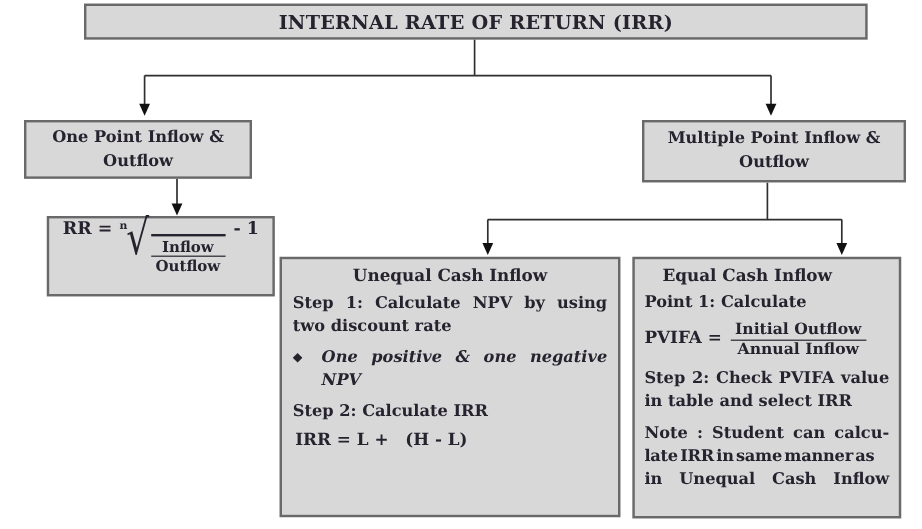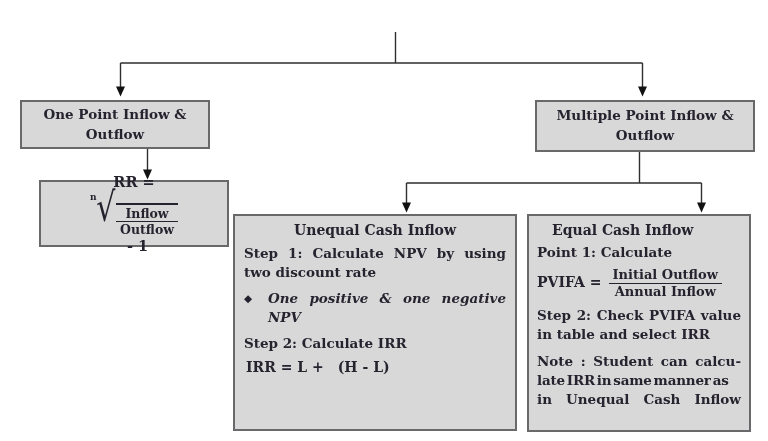--- a/index.html
+++ b/index.html
@@ -23,21 +23,21 @@
     font-size:16px;letter-spacing:.2px;
   }
   .node{
     display:flex;align-items:center;justify-content:center;
     text-align:center;font-size:13.5px;line-height:1.45;padding:2px 8px;
   }
   .one-point{left:20px;top:100px;width:190px;height:49px;}
   .multiple-point{left:535px;top:100px;width:220px;height:52px;}
   .rr-box{
     left:39px;top:180px;width:190px;height:67px;
-    display:flex;align-items:center;justify-content:center;font-size:14.5px;flex-direction:column;
+    display:flex;align-items:flex-start;justify-content:center;font-size:14.5px;
   }
   .rr-box .gap{width:6px;}
   .radical{display:inline-flex;align-items:flex-start;}
   .root-idx{font-size:9px;margin-right:-4px;position:relative;top:2px;z-index:1;}
   .rad-sign{font-size:40px;line-height:34px;font-weight:400;margin-right:-2px;transform:scaleX(.75);}
   .rad-content{border-top:2px solid currentColor;padding-top:1px;margin-top:13px;}
   .frac{display:inline-block;text-align:center;font-size:12.5px;line-height:1.2;vertical-align:middle;}
   .frac .num{display:block;padding:0 4px;}
   .frac .den{display:block;border-top:1.5px solid currentColor;padding:0 4px;}
   .rad-content .frac .num{padding-top:0;}
@@ -75,20 +75,23 @@
       M406.5,183 H701.5
       M406.5,183 V203
       M701.5,183 V203"></path>
     <polygon points="116,86.5 125,86.5 120.5,96.5"></polygon>
     <polygon points="638,86.5 647,86.5 642.5,96.5"></polygon>
     <polygon points="143,169.5 152,169.5 147.5,179.5"></polygon>
     <polygon points="402,202.5 411,202.5 406.5,212.5"></polygon>
     <polygon points="697,202.5 706,202.5 701.5,212.5"></polygon>
   </svg>
 
+  <div class="box title-box">
+    <span>INTERNAL RATE OF RETURN (IRR)</span>
+  </div>
 
   <div class="box node multiple-point">
     <span>Multiple Point Inflow &amp; Outflow</span>
   </div>
 
   <div class="box node one-point">
     <span>One Point Inflow &amp; Outflow</span>
   </div>
 
   <div class="box rr-box">

